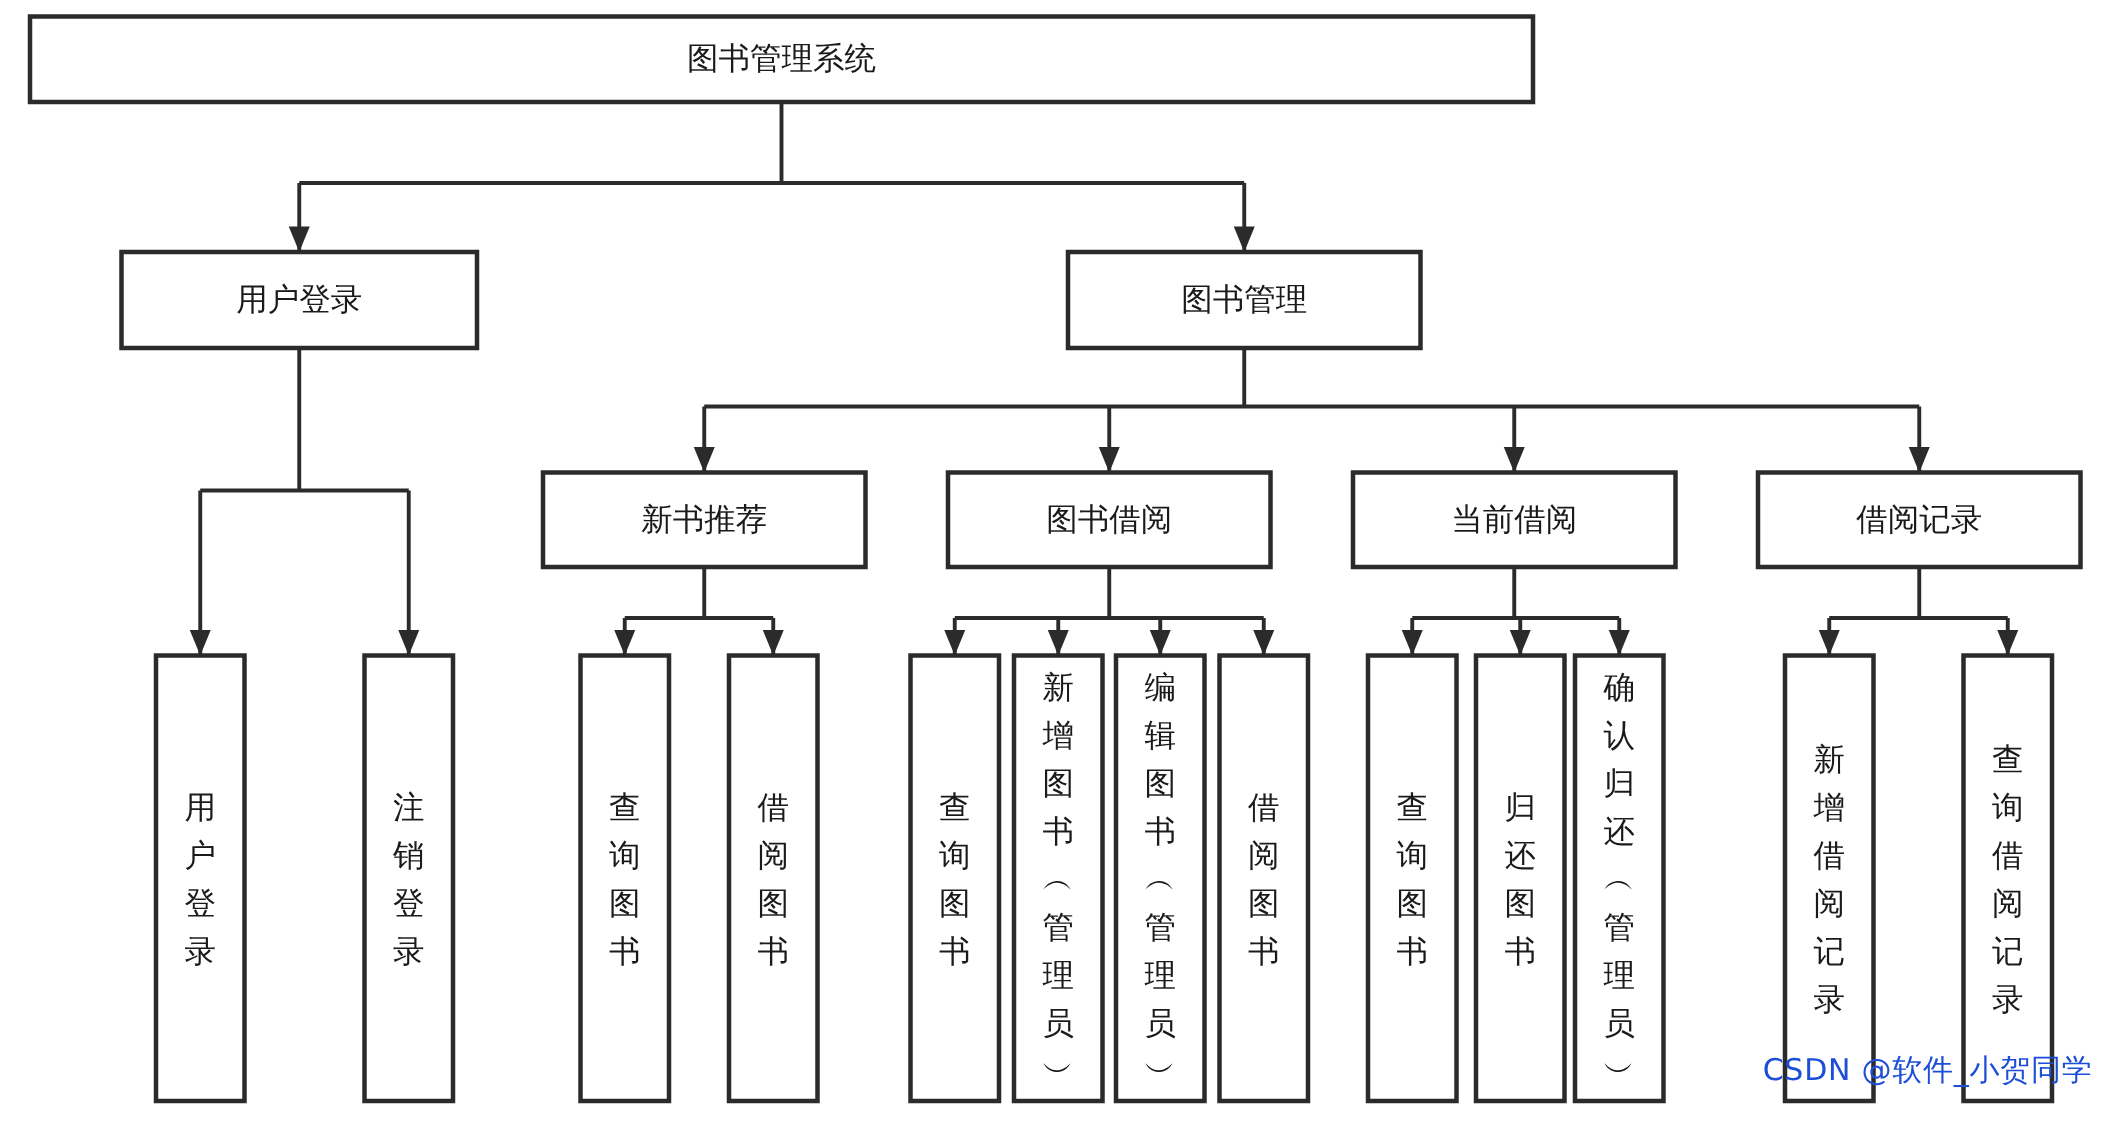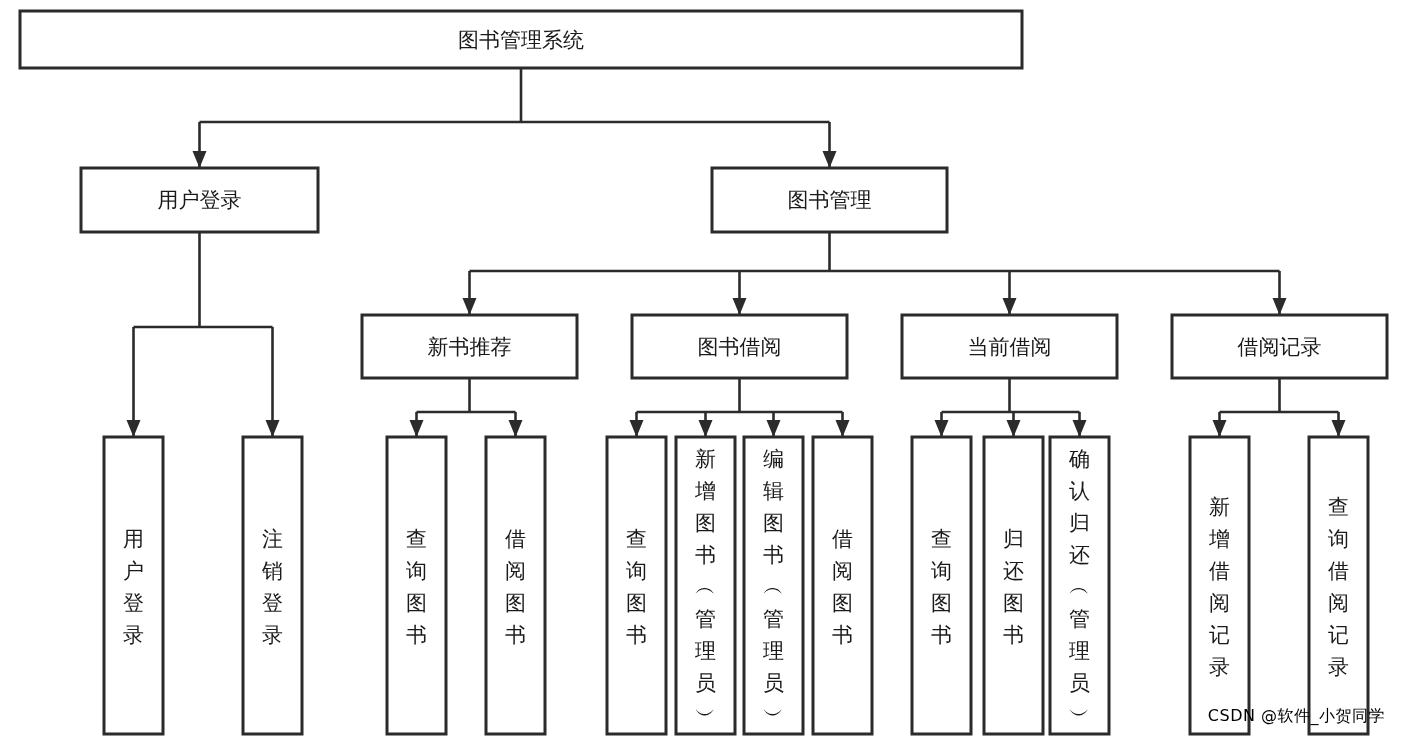--- a/index.html
+++ b/index.html
@@ -53,25 +53,25 @@
   }
   .node-label-v {
     font-family: "DejaVu Sans", "Liberation Sans", sans-serif;
     font-size: 21px;
     fill: #1a1a1a;
     text-anchor: middle;
     white-space: pre;
   }
   .watermark-text {
     position: absolute;
-    right: 20px;
+    right: 10px;
     bottom: 6px;
     font-family: "DejaVu Sans", "Liberation Sans", sans-serif;
-    font-size: 16px;
-    color: #000000;
+    font-size: 20px;
+    color: #1d4ed8;
     letter-spacing: 0.5px;
     user-select: none;
     white-space: nowrap;
   }
 </style>
 </head>
 <body>
 
 <div id="diagram-root">
   <svg class="diagram-canvas" id="diagram-canvas" viewBox="0 0 1405 747">

